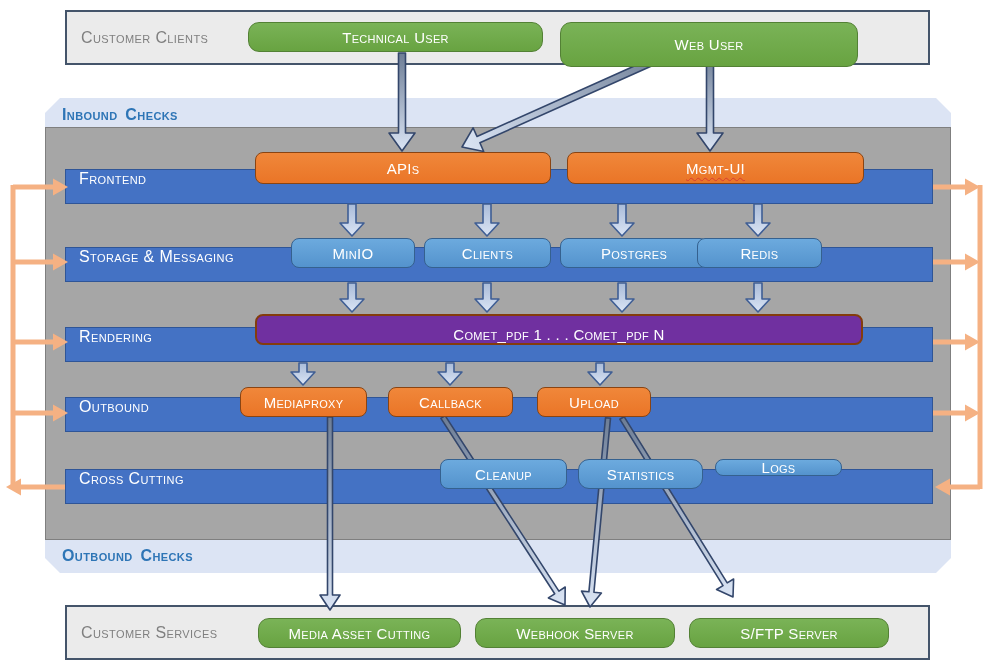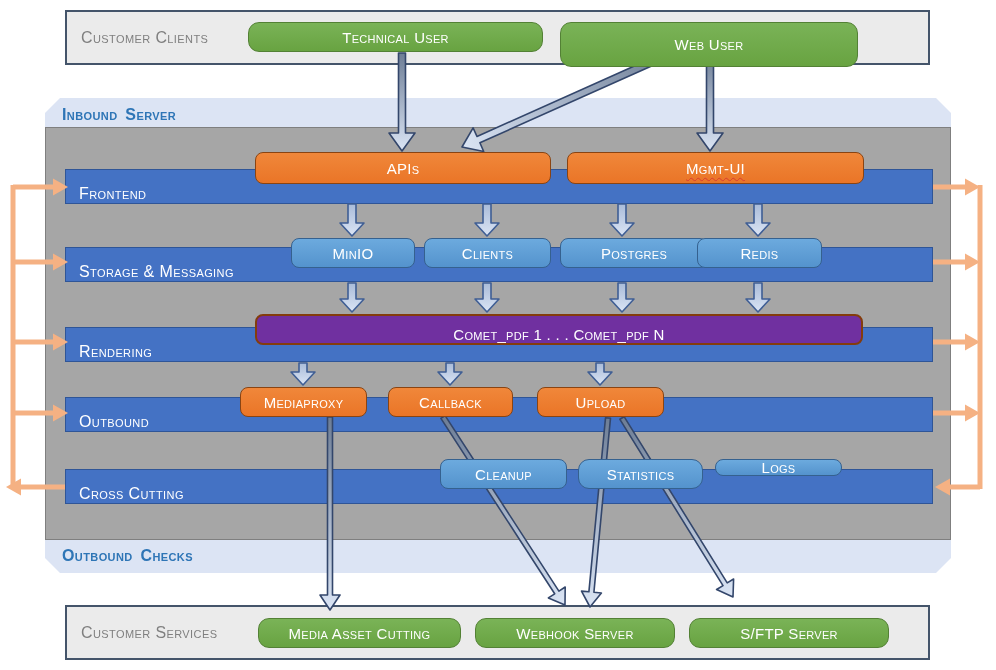--- a/index.html
+++ b/index.html
@@ -27,21 +27,21 @@
     color:var(--band_text);font-size:16px;font-weight:600;letter-spacing:.4px;word-spacing:3px;
   }
   .gray-panel{
     position:absolute;left:45px;top:127px;width:906px;height:413px;box-sizing:border-box;
     background:var(--panel_gray);border:1px solid var(--panel_gray_border);z-index:1;
   }
   
   .bar{
     position:absolute;left:65px;width:868px;height:35px;box-sizing:border-box;z-index:2;
     background:var(--row_bar);border:1px solid var(--row_bar_border);
-    display:flex;align-items:flex-end;padding-left:13px;color:#fff;font-size:16px;letter-spacing:.4px;
+    display:flex;align-items:flex-start;padding-left:13px;color:#fff;font-size:16px;letter-spacing:.4px;
   }
   
   .node{
     position:absolute;z-index:4;box-sizing:border-box;border-radius:8px;
     display:flex;align-items:center;justify-content:center;
     color:#fff;font-size:15px;letter-spacing:.3px;white-space:nowrap;
   }
   .node.blue{background:linear-gradient(#6caade,#5493cd);border:1px solid var(--node_blue_border);}
   .node.orange{background:linear-gradient(#f0873a,#ea7527);border:1px solid var(--node_orange_border);}
   .node.purple{background:var(--node_purple);border:2px solid var(--node_purple_border);}
@@ -62,21 +62,21 @@
     <div class="panel-label">Customer Clients</div>
   </div>
   <div class="node green" style="left:248px;top:22px;width:295px;height:30px;">
     <span>Technical User</span>
   </div>
   <div class="node green" style="left:560px;top:22px;width:298px;height:45px;">
     <span>Web User</span>
   </div>
 
   <div class="checks-band"></div>
-  <div class="band-label" style="top:102px;">Inbound Server</div>
+  <div class="band-label" style="top:102px;">Inbound Checks</div>
   <div class="band-label" style="top:543px;">Outbound Checks</div>
   <div class="gray-panel"></div>
 
   <div class="bar" style="top:169px;">
     <span>Frontend</span>
   </div>
   <div class="bar" style="top:247px;">
     <span>Storage &amp; Messaging</span>
   </div>
   <div class="bar" style="top:327px;">
@@ -233,21 +233,21 @@
   <div class="node purple" style="left:255px;top:314px;width:608px;height:31px;align-items:flex-end;">
     <span>Comet_pdf 1  .  .  .  Comet_pdf N</span>
   </div>
 
   <div class="node orange" style="left:240px;top:387px;width:127px;height:30px;">
     <span>Mediaproxy</span>
   </div>
   <div class="node orange" style="left:388px;top:387px;width:125px;height:30px;">
     <span>Callback</span>
   </div>
-  <div class="node orange" style="left:537px;top:387px;width:127px;height:30px;">
+  <div class="node orange" style="left:537px;top:387px;width:114px;height:30px;">
     <span>Upload</span>
   </div>
 
   <div class="node blue" style="left:440px;top:459px;width:127px;height:30px;">
     <span>Cleanup</span>
   </div>
   <div class="node blue" style="left:578px;top:459px;width:125px;height:30px;border-radius:11px;">
     <span>Statistics</span>
   </div>
   <div class="node blue" style="left:715px;top:459px;width:127px;height:17px;">

